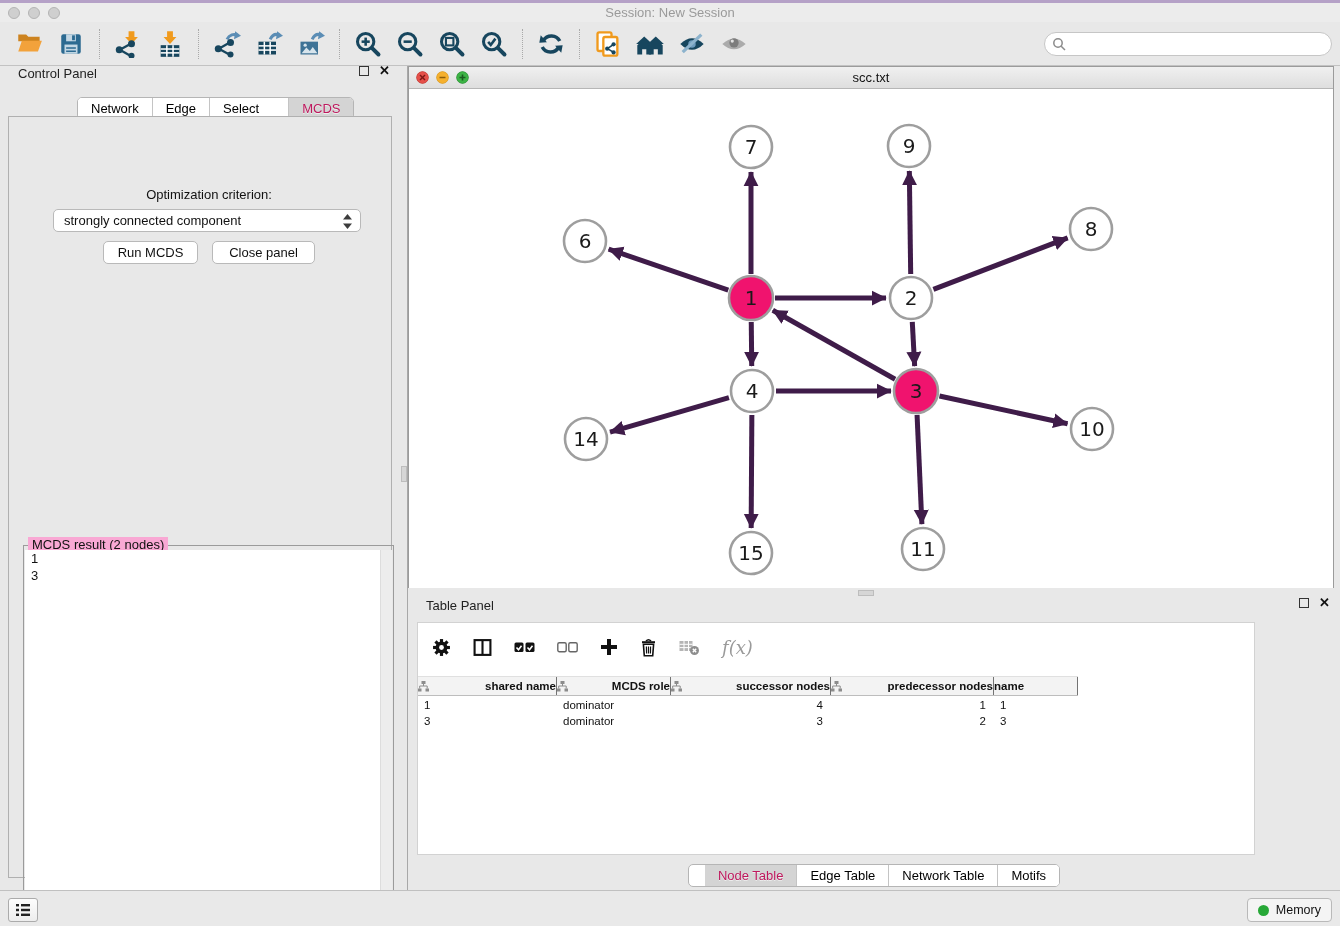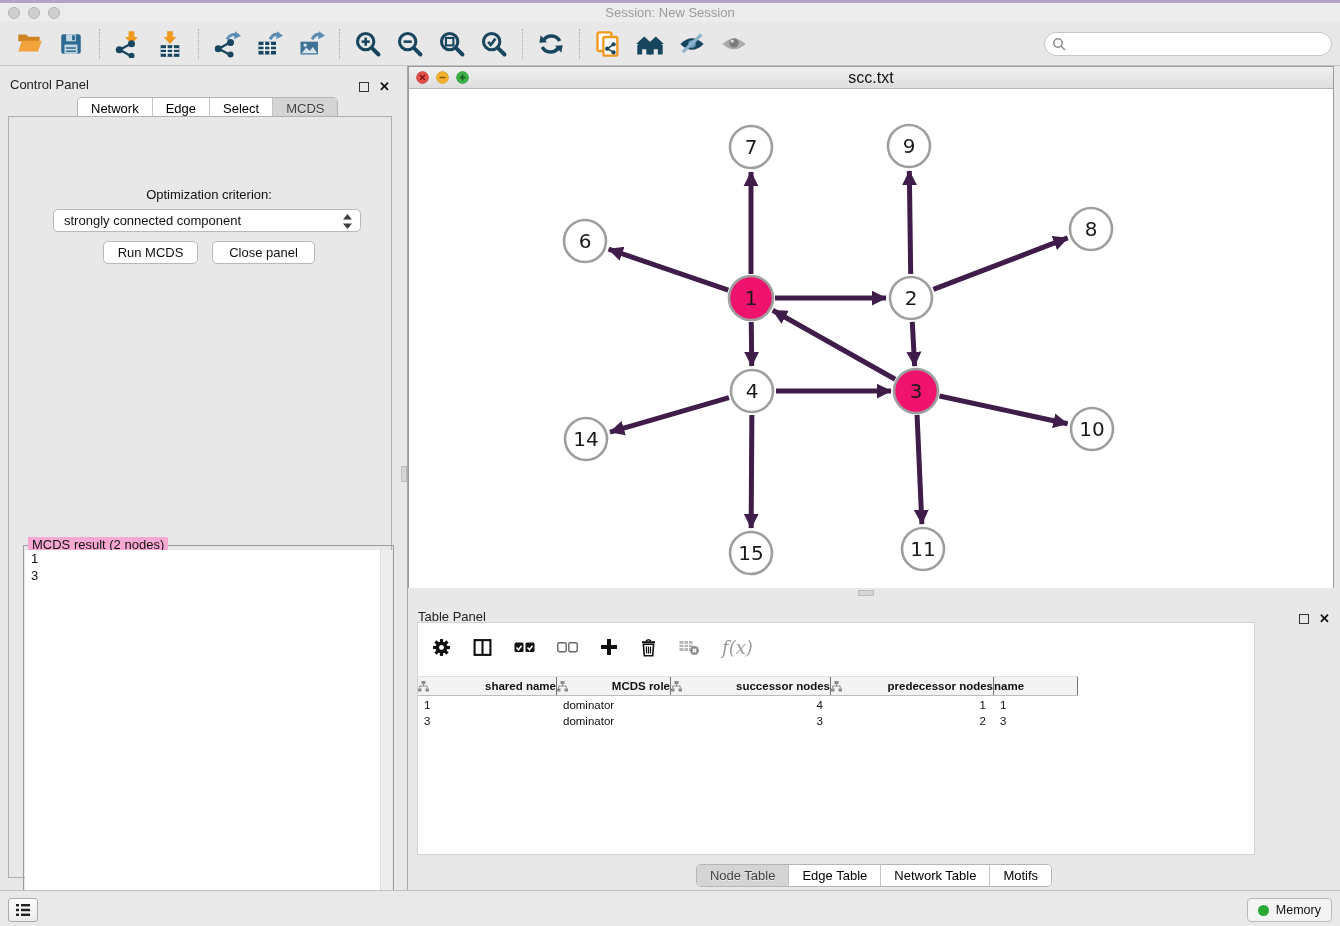--- a/index.html
+++ b/index.html
@@ -15,30 +15,30 @@
 
   #toolbar { left:0; top:22px; width:1340px; height:44px; background:#e8e8e8; border-bottom:1px solid #c2c2c2; display:flex; align-items:center; padding:0 8px; }
   .tb-btn { width:32px; height:32px; display:flex; align-items:center; justify-content:center; margin:0 5px; }
   .tb-sep { width:1px; height:30px; margin:0 7px; border-left:1px dotted #a9a9a9; }
   #search-wrap { margin-left:auto; position:relative; }
   #search-input { width:288px; height:24px; border:1px solid #c6c6c6; border-radius:12px; background:#fff; padding:0 10px 0 26px; font-size:13px; outline:none; }
   #search-icon { position:absolute; left:8px; top:5px; }
 
   
   #control-panel { left:0; top:66px; width:400px; height:824px; background:#e8e8e8; }
-  .panel-head { height:26px; display:flex; align-items:flex-end; padding:0 10px; }
+  .panel-head { height:26px; display:flex; align-items:flex-start; padding:0 10px;margin-left:8px; }
   .panel-title { font-size:13px; color:#222; }
   .panel-head .spacer { flex:1; }
   .float-box { width:10px; height:10px; border:1.5px solid #333; margin-right:10px; }
   .close-x { font-size:13px; font-weight:bold; color:#111; line-height:10px; }
 
   #cp-tabs { position:absolute; left:77px; top:31px; display:inline-flex; border:1px solid #b5b5b5; border-radius:5px; overflow:hidden; background:#fff; }
   .seg-tab { padding:3px 13px; font-size:13px; background:#fff; color:#000; border-left:1px solid #c4c4c4; white-space:nowrap; }
   .seg-tab:first-child { border-left:none; }
-  .seg-tab.selected { background:#d4d4d4; color:#404040; text-shadow:0 1px 0 #eee; }
+  .seg-tab.selected { background:#d4d4d4; color:#be185d; text-shadow:0 1px 0 #eee;margin-left:16px; }
 
   #cp-box { position:absolute; left:8px; top:50px; width:384px; height:762px; border:1px solid #b0b0b0; background:#e8e8e8; }
   #opt-label { position:absolute; left:0; top:70px; width:400px; text-align:center; font-size:13px; color:#111; }
   #opt-select { position:absolute; left:44px; top:92px; width:308px; height:23px; background:#fff; border:1px solid #b9b9b9; border-radius:5px; display:flex; align-items:center; padding:0 22px 0 10px; font-size:13px; }
   #opt-stepper { position:absolute; right:8px; top:4px; }
   .cp-btn { position:absolute; top:124px; height:23px; background:#fff; border:1px solid #b9b9b9; border-radius:5px; font-size:13px; display:flex; align-items:center; justify-content:center; }
   #run-btn { left:94px; width:95px; }
   #closepanel-btn { left:203px; width:103px; }
 
   #mcds-fieldset { position:absolute; left:14px; top:428px; width:371px; height:382px; border:1px solid #9b9b9b; }
@@ -50,21 +50,21 @@
   
   #v-splitter { left:400px; top:66px; width:8px; height:824px; background:#e8e8e8; border-right:1px solid #a8a8a8; }
   #v-handle { position:absolute; left:1px; top:400px; width:6px; height:16px; background:#d6d6d6; border:1px solid #bdbdbd; }
   #h-splitter { left:408px; top:588px; width:932px; height:10px; background:#e8e8e8; }
   #h-handle { position:absolute; left:450px; top:2px; width:16px; height:6px; background:#d6d6d6; border:1px solid #bdbdbd; }
 
   
   #network-frame { left:408px; top:66px; width:926px; height:522px; border:1px solid #9b9b9b; background:#fff; }
   #net-titlebar { height:22px; background:linear-gradient(#f0f0f0,#dedede); border-bottom:1px solid #b6b6b6; display:flex; align-items:center; position:relative; }
   .tl { width:13px; height:13px; border-radius:50%; margin-left:7px; display:flex; align-items:center; justify-content:center; }
-  #net-title { position:absolute; left:0; right:0; text-align:center; font-size:16px; color:#111; }
+  #net-title { position:absolute; left:0; right:0; text-align:center; font-size:13px; color:#111; }
   #net-canvas { position:relative; width:924px; height:499px; background:#fff; }
 
   
   #table-panel { left:408px; top:598px; width:932px; height:292px; background:#e8e8e8; }
   #tp-box { position:absolute; left:9px; top:24px; width:838px; height:233px; background:#fff; border:1px solid #d2d2d2; }
   #tp-toolbar { position:absolute; left:0; top:0; width:100%; height:48px; display:flex; align-items:center; padding-left:14px; }
   .tp-ic { margin-right:22px; display:flex; align-items:center; }
   #tbl-head { position:absolute; left:0; top:53px; height:20px; display:flex; background:#f3f3f3; border-top:1px solid #e0e0e0; border-bottom:1px solid #bdbdbd; }
   .th-cell { position:relative; height:100%; border-right:1px solid #737373; display:flex; align-items:center; justify-content:space-between; font-size:11.5px; color:#111;font-weight:bold; }
   .th-cell svg { margin-right:5px; }

